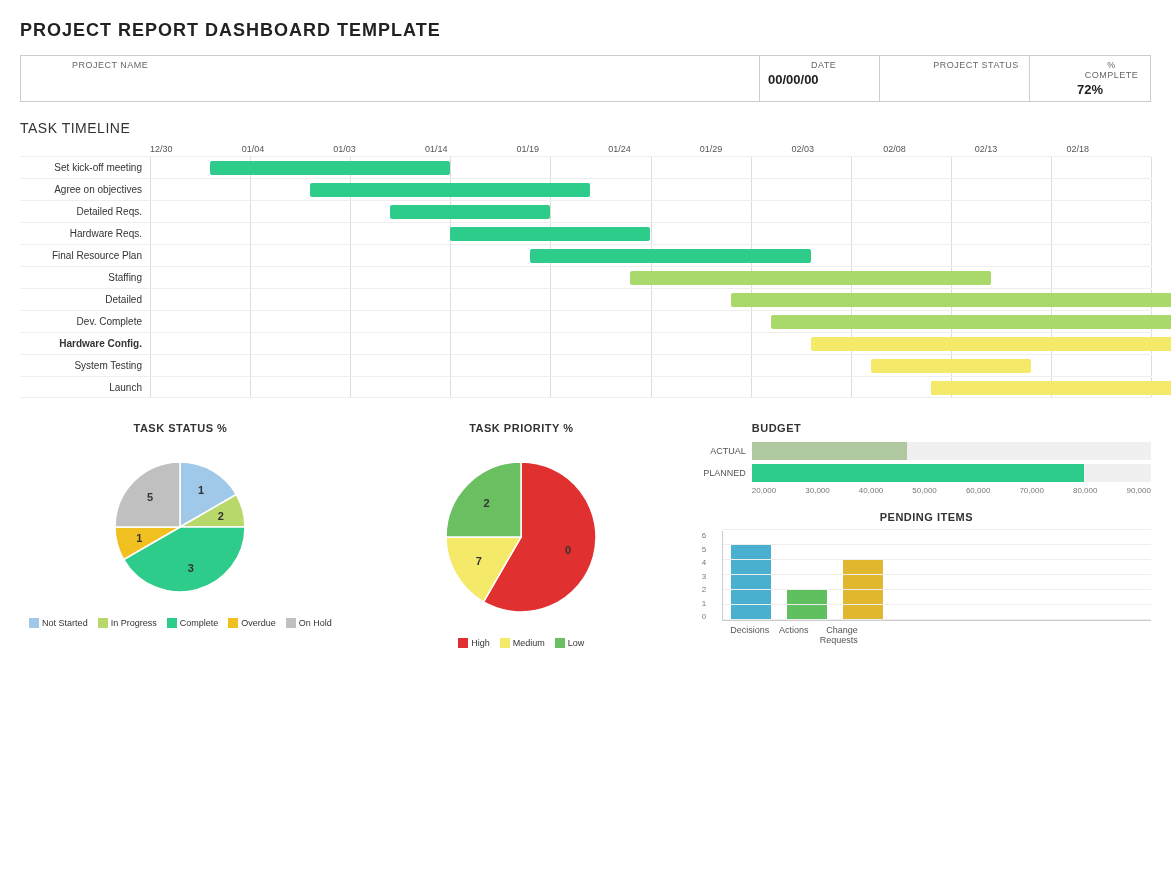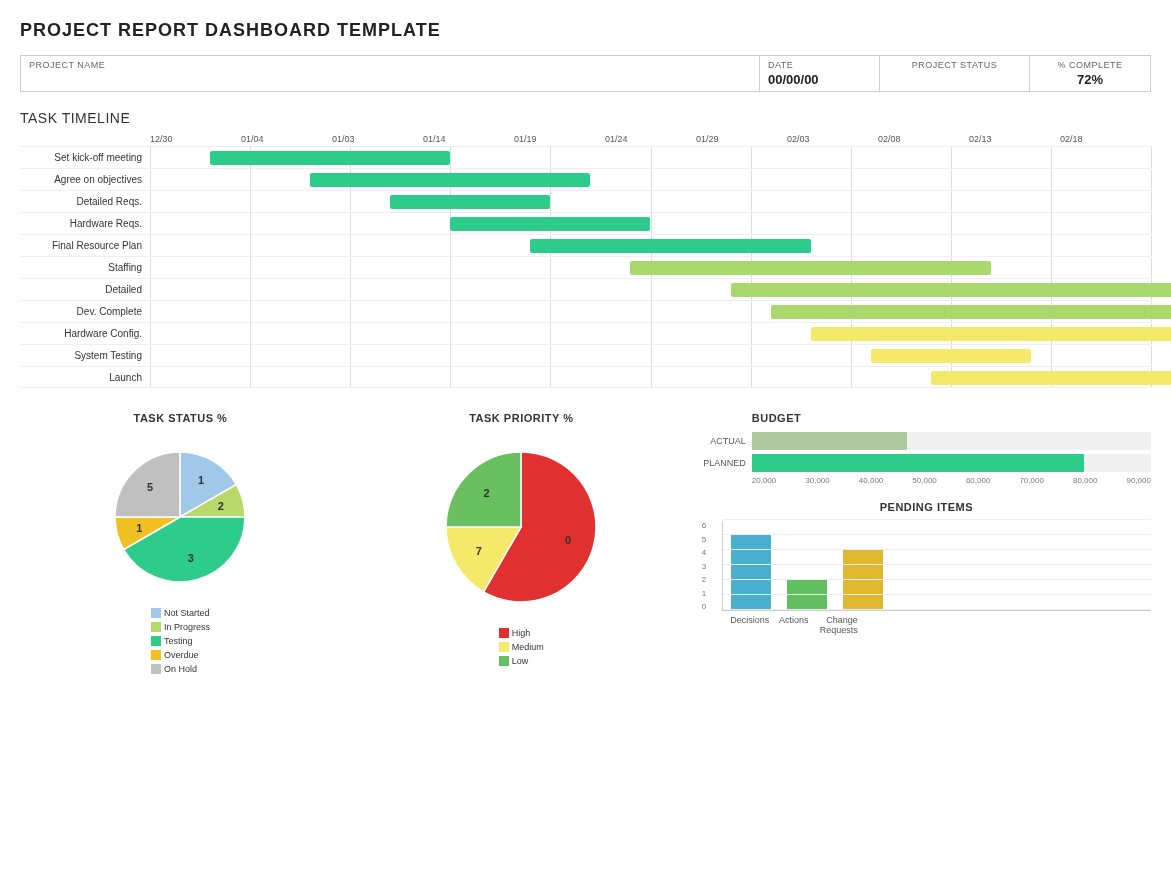--- a/index.html
+++ b/index.html
@@ -4,41 +4,41 @@
   <style>
     * { box-sizing: border-box; margin: 0; padding: 0; }
     body { font-family: Arial, sans-serif; background: #fff; padding: 20px; font-size: 11px; color: #333; }
     
     .page-title { font-size: 18px; font-weight: bold; letter-spacing: 1px; margin-bottom: 14px; color: #222; }
     
     
     .project-header { display: flex; gap: 0; margin-bottom: 18px; border: 1px solid #ccc; }
     .ph-col { border-right: 1px solid #ccc; padding: 4px 8px; }
     .ph-col:last-child { border-right: none; }
-    .ph-label { font-size: 9px; color: #666; letter-spacing: 0.5px; text-transform: uppercase; margin-bottom: 2px; }
+    .ph-label { font-size: 9px; color: #666; letter-spacing: 0.5px; text-transform: uppercase; margin-bottom: 2px; margin-left: 43px; }
     .ph-value { font-size: 13px; font-weight: bold; color: #222; }
     .ph-name { flex: 1; }
     .ph-date { width: 120px; }
     .ph-status { width: 150px; text-align: center; }
     .ph-complete { width: 120px; text-align: center; }
 
     
     .section-title { font-size: 14px; font-weight: normal; letter-spacing: 0.5px; margin-bottom: 8px; margin-top: 8px; }
     
     .gantt-container { width: 100%; margin-bottom: 24px; }
 
     
     .charts-row { display: flex; gap: 20px; align-items: flex-start; }
     
     
     .chart-box { flex: 1; }
     .chart-title { font-size: 11px; font-weight: bold; text-align: center; letter-spacing: 0.5px; margin-bottom: 8px; }
     
     .pie-wrapper { display: flex; flex-direction: column; align-items: center; }
-    .legend { display: flex; flex-wrap: wrap; gap: 4px 10px; margin-top: 6px; justify-content: center; font-size: 9px; flex-direction: column; }
+    .legend { display: flex; flex-wrap: wrap; gap: 4px 10px; margin-top: 6px; justify-content: center; font-size: 9px; }
     .legend-item { display: flex; align-items: center; gap: 3px; }
     .legend-dot { width: 10px; height: 10px; display: inline-block; }
 
     
     .budget-chart { flex: 1.2; }
     .bar-chart-wrapper { }
 
     .pending-chart { }
     .pending-wrapper { position: relative; padding-left: 18px; }
   </style>
@@ -62,21 +62,21 @@
   </div>
   <div class="ph-col ph-complete">
     <div class="ph-label">% COMPLETE</div>
     <div class="ph-value">72%</div>
   </div>
 </div>
 
 <div class="section-title">TASK TIMELINE</div>
 <div class="gantt-container" id="gantt-chart">
 
-<div style="display: flex; padding-left: 130px; margin-bottom: 2px;">
+<div style="display: flex; padding-left: 130px; margin-bottom: 2px; gap: 7px;">
       <span style="flex: 1 1 0%; font-size: 9px; color: rgb(85, 85, 85); text-align: left;">12/30</span>
       <span style="flex: 1 1 0%; font-size: 9px; color: rgb(85, 85, 85); text-align: left;">01/04</span>
       <span style="flex: 1 1 0%; font-size: 9px; color: rgb(85, 85, 85); text-align: left;">01/03</span>
       <span style="flex: 1 1 0%; font-size: 9px; color: rgb(85, 85, 85); text-align: left;">01/14</span>
       <span style="flex: 1 1 0%; font-size: 9px; color: rgb(85, 85, 85); text-align: left;">01/19</span>
       <span style="flex: 1 1 0%; font-size: 9px; color: rgb(85, 85, 85); text-align: left;">01/24</span>
       <span style="flex: 1 1 0%; font-size: 9px; color: rgb(85, 85, 85); text-align: left;">01/29</span>
       <span style="flex: 1 1 0%; font-size: 9px; color: rgb(85, 85, 85); text-align: left;">02/03</span>
       <span style="flex: 1 1 0%; font-size: 9px; color: rgb(85, 85, 85); text-align: left;">02/08</span>
       <span style="flex: 1 1 0%; font-size: 9px; color: rgb(85, 85, 85); text-align: left;">02/13</span>
@@ -213,21 +213,21 @@
           <div style="position: absolute; top: 0px; bottom: 0px; left: 50%; width: 1px; background: rgb(221, 221, 221);"></div>
           <div style="position: absolute; top: 0px; bottom: 0px; left: 60%; width: 1px; background: rgb(221, 221, 221);"></div>
           <div style="position: absolute; top: 0px; bottom: 0px; left: 70%; width: 1px; background: rgb(221, 221, 221);"></div>
           <div style="position: absolute; top: 0px; bottom: 0px; left: 80%; width: 1px; background: rgb(221, 221, 221);"></div>
           <div style="position: absolute; top: 0px; bottom: 0px; left: 90%; width: 1px; background: rgb(221, 221, 221);"></div>
           <div style="position: absolute; top: 0px; bottom: 0px; left: 100%; width: 1px; background: rgb(221, 221, 221);"></div>
           <div style="position: absolute; left: 62%; width: 44%; height: 14px; top: 4px; border-radius: 2px; background: rgb(168, 217, 106);"></div>
         </div>
       </div>
       <div style="display: flex; align-items: center; height: 22px; border-top: 1px solid rgb(238, 238, 238);">
-        <div style="width: 130px; text-align: right; padding-right: 8px; font-size: 10px; color: rgb(51, 51, 51); flex-shrink: 0;">Hardware Config.</div>
+        <div style="width: 130px; text-align: right; padding-right: 8px; font-size: 10px; color: rgb(51, 51, 51); flex-shrink: 0; font-weight: bold;">Hardware Config.</div>
         <div style="flex: 1 1 0%; height: 100%; position: relative; background: rgb(255, 255, 255);">
           <div style="position: absolute; top: 0px; bottom: 0px; left: 0%; width: 1px; background: rgb(221, 221, 221);"></div>
           <div style="position: absolute; top: 0px; bottom: 0px; left: 10%; width: 1px; background: rgb(221, 221, 221);"></div>
           <div style="position: absolute; top: 0px; bottom: 0px; left: 20%; width: 1px; background: rgb(221, 221, 221);"></div>
           <div style="position: absolute; top: 0px; bottom: 0px; left: 30%; width: 1px; background: rgb(221, 221, 221);"></div>
           <div style="position: absolute; top: 0px; bottom: 0px; left: 40%; width: 1px; background: rgb(221, 221, 221);"></div>
           <div style="position: absolute; top: 0px; bottom: 0px; left: 50%; width: 1px; background: rgb(221, 221, 221);"></div>
           <div style="position: absolute; top: 0px; bottom: 0px; left: 60%; width: 1px; background: rgb(221, 221, 221);"></div>
           <div style="position: absolute; top: 0px; bottom: 0px; left: 70%; width: 1px; background: rgb(221, 221, 221);"></div>
           <div style="position: absolute; top: 0px; bottom: 0px; left: 80%; width: 1px; background: rgb(221, 221, 221);"></div>
@@ -294,21 +294,21 @@
           <div class="legend-item">
             <span class="legend-dot" style="background: rgb(160, 200, 232);"></span>
             <span>Not Started</span>
           </div>
           <div class="legend-item">
             <span class="legend-dot" style="background: rgb(184, 217, 106);"></span>
             <span>In Progress</span>
           </div>
           <div class="legend-item">
             <span class="legend-dot" style="background: rgb(46, 204, 138);"></span>
-            <span>Testing</span>
+            <span>Complete</span>
           </div>
           <div class="legend-item">
             <span class="legend-dot" style="background: rgb(240, 192, 32);"></span>
             <span>Overdue</span>
           </div>
           <div class="legend-item">
             <span class="legend-dot" style="background: rgb(192, 192, 192);"></span>
             <span>On Hold</span>
           </div>
         </div>

